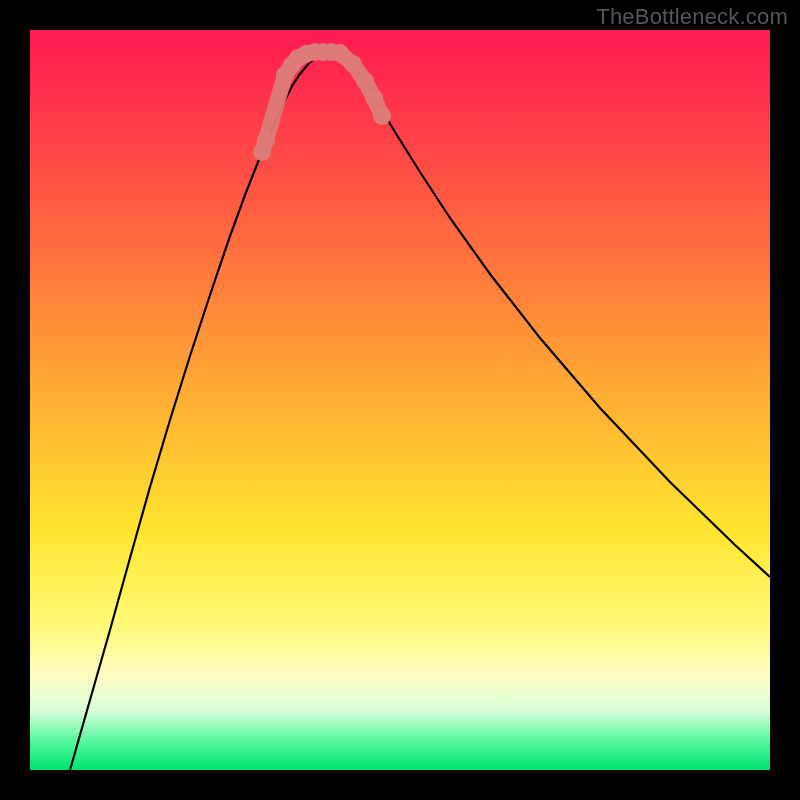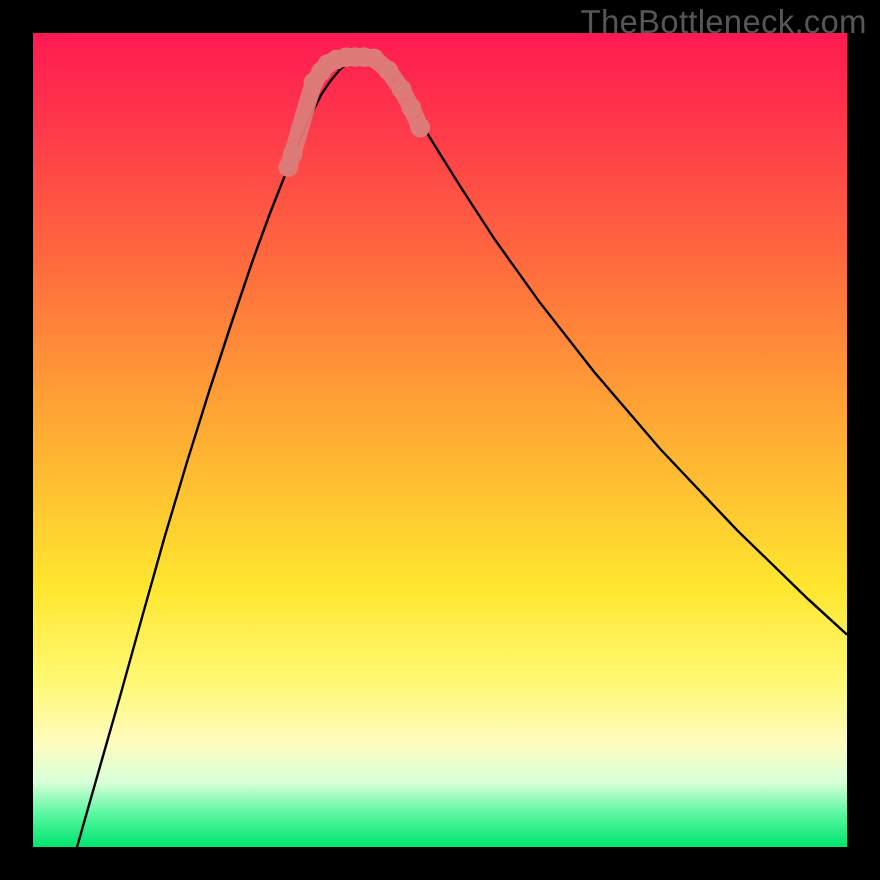--- a/index.html
+++ b/index.html
@@ -41,21 +41,21 @@
     left: 0;
     top: 0;
     width: 740px;
     height: 740px;
   }
   .watermark {
     position: absolute;
     top: 4px;
     right: 12px;
     font-family: Arial, Helvetica, sans-serif;
-    font-size: 30px;
+    font-size: 22px;
     color: #565656;
     letter-spacing: 0.2px;
   }
 </style>
 </head>
 <body>
 
 <div class="frame">
   <div class="plot">
 

